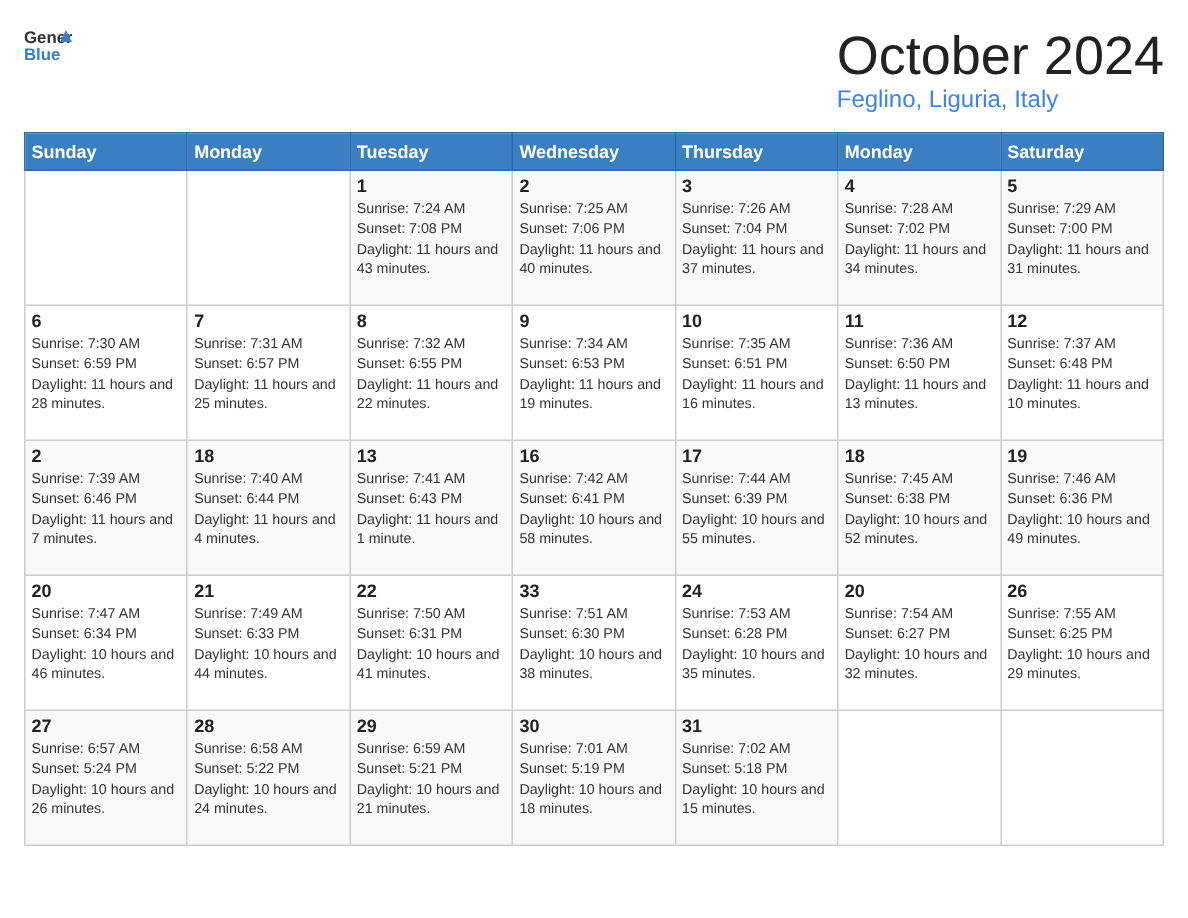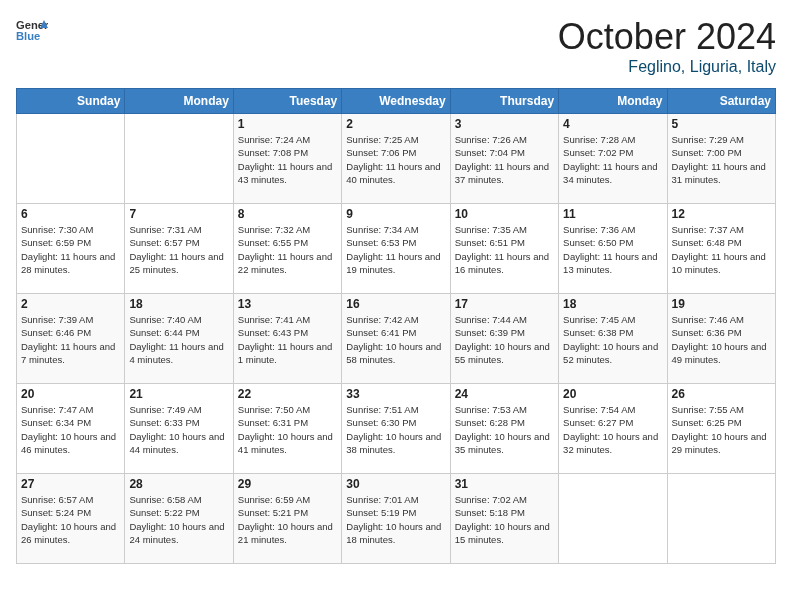--- a/index.html
+++ b/index.html
@@ -18,35 +18,35 @@
     }
     .logo {
       display: flex;
       align-items: center;
       gap: 4px;
     }
     .logo-icon {
       width: 32px;
       height: 28px;
     }
-    .title-block { text-align: right; }
+    .title-block { }
     .month-title { font-size: 36px; font-weight: normal; color: #222; }
-    .location { font-size: 16px; color: #0c4a6e; }
+    .location { font-size: 16px; color: #3b82f6; }
     table {
       width: 100%;
       border-collapse: collapse;
       table-layout: fixed;
     }
     thead th {
       background-color: #3a7fc1;
       color: #fff;
       font-size: 12px;
       font-weight: bold;
       padding: 5px 4px;
-      text-align: right;
+      text-align: left;
       border: 1px solid #2e6aa8;
     }
     tbody td {
       border: 1px solid #ccc;
       vertical-align: top;
       padding: 3px 4px;
       font-size: 10px;
       color: #333;
       height: 90px;
       background: #fff;

